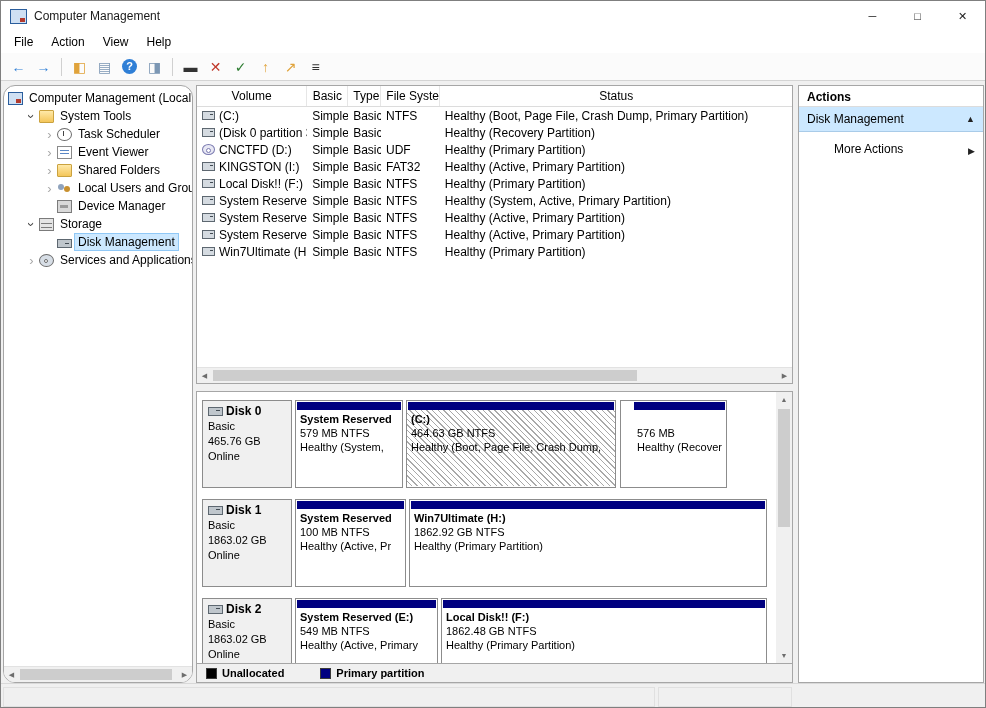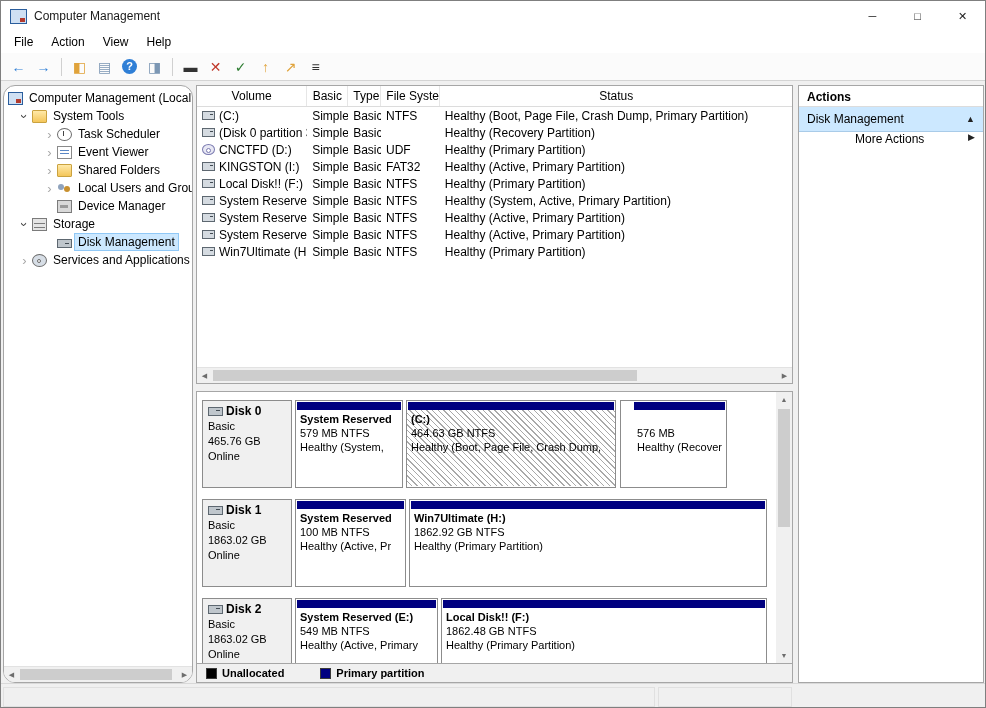--- a/index.html
+++ b/index.html
@@ -31,21 +31,21 @@
   .tbg.green{color:#2e7d32;font-weight:bold;}
   .tbg.help{background:#2f7fd6;color:#fff;border-radius:50%;width:15px;height:15px;line-height:15px;text-align:center;font-weight:bold;font-size:11px;}
   
   .panel{position:absolute;background:#fff;border:1px solid #a6a6a6;box-sizing:border-box;overflow:hidden;}
   .tree-panel{left:2px;top:84px;width:190px;height:598px;border-radius:12px;}
   .list-panel{left:195px;top:84px;width:597px;height:299px;}
   .graph-panel{left:195px;top:390px;width:597px;height:292px;}
   .actions-panel{left:797px;top:84px;width:186px;height:598px;}
   
   .titem{height:18px;display:flex;align-items:center;white-space:nowrap;}
-  .lvl0{padding-left:3px;} .lvl1{padding-left:14px;} .lvl2{padding-left:39px;}
+  .lvl0{padding-left:3px;} .lvl1{padding-left:21px;} .lvl2{padding-left:39px;}
   .chev{width:13px;height:13px;display:inline-flex;align-items:center;justify-content:center;color:#a8a8a8;font-size:13px;flex:0 0 13px;}
   .chev.collapsed::before{content:"›";}
   .chev.expanded::before{content:"›";transform:rotate(90deg);color:#444;}
   .ticon{width:15px;height:13px;margin:0 3px 0 1px;flex:0 0 15px;position:relative;box-sizing:border-box;}
   .i-computer{background:#cfe0f3;border:1px solid #2a5d9c;}
   .i-computer::after{content:"";position:absolute;right:1px;bottom:1px;width:5px;height:4px;background:#b23a2e;}
   .i-folder{background:linear-gradient(#ffe9a8,#f4c65a);border:1px solid #caa23f;border-radius:1px;}
   .i-clock{width:13px;height:13px;border-radius:50%;border:1px solid #6b6b6b;background:#fff;}
   .i-clock::after{content:"";position:absolute;left:5px;top:2px;width:1px;height:5px;background:#444;}
   .i-doc{background:#fff;border:1px solid #8a8a8a;}
@@ -92,21 +92,21 @@
   .pbody{padding:2px 4px;font-size:11px;line-height:14px;white-space:nowrap;overflow:hidden;height:72px;}
   .ptitle{font-weight:bold;min-height:14px;}
   .hatched .pbody{background:repeating-linear-gradient(45deg,#ffffff 0px,#ffffff 3px,#a9a9a9 3px,#a9a9a9 4px);}
   .legendbar{position:absolute;left:0;right:0;bottom:0;height:19px;background:#f0f0f0;border-top:1px solid #a6a6a6;display:flex;align-items:center;padding-left:9px;box-sizing:border-box;font-size:11px;font-weight:bold;}
   .swatch{width:11px;height:11px;border:1px solid #3a3a3a;margin-right:5px;box-sizing:border-box;}
   .legend-item{display:flex;align-items:center;}
   
   .actions-title{height:21px;box-sizing:border-box;padding:4px 8px 0 8px;font-weight:bold;border-bottom:1px solid #dcdcdc;}
   .action-selected{height:25px;display:flex;align-items:center;padding:0 8px;border-bottom:1px solid #a9cbe8;box-sizing:border-box;}
   .action-chev{margin-left:auto;font-size:9px;color:#222;}
-  .action-more{height:24px;display:flex;align-items:flex-start;padding:0 8px 0 56px;box-sizing:border-box;}
+  .action-more{height:24px;display:flex;align-items:flex-end;padding:0 8px 0 35px;box-sizing:border-box;}
   
   .statusbar{position:absolute;left:0;top:682px;width:100%;height:26px;background:#f0f0f0;border-top:1px solid #d9d9d9;box-sizing:border-box;}
   .status-seg{position:absolute;top:3px;height:20px;background:#f0f0f0;border:1px solid #e0e0e0;box-sizing:border-box;}
 </style>
 </head>
 <body>
 
 <div class="titlebar">
   <span class="app-icon"></span>
   <span class="title-text">Computer Management</span>

